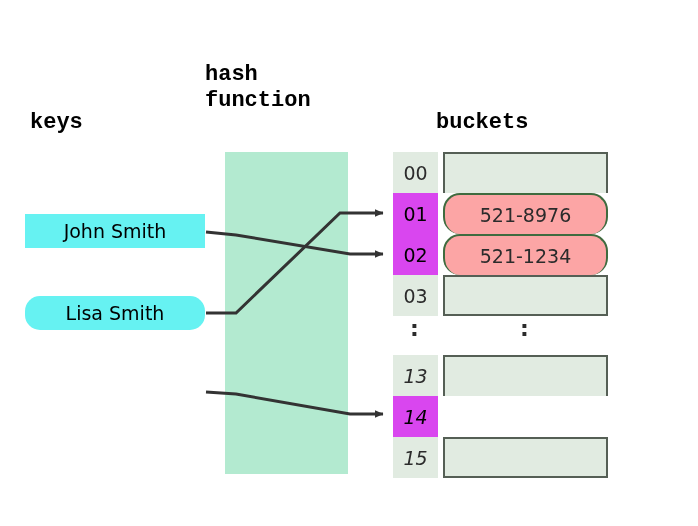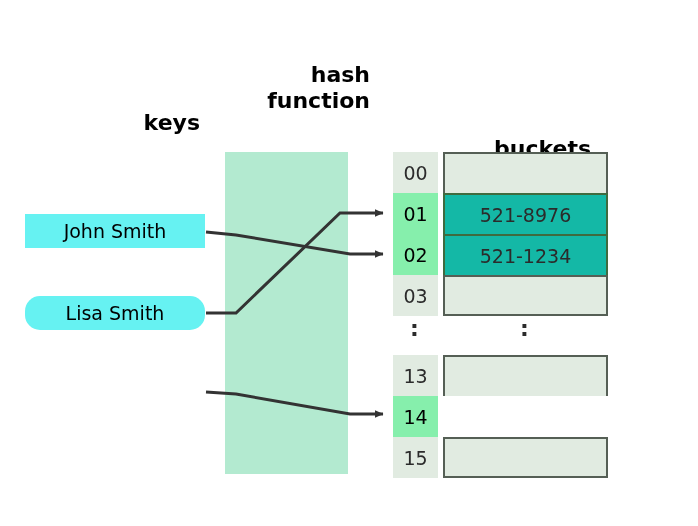--- a/index.html
+++ b/index.html
@@ -15,27 +15,28 @@
     font-family: "DejaVu Sans", sans-serif;
     overflow: hidden;
   }
 
   
   .heading {
     position: absolute;
     font-weight: bold;
     font-size: 22px;
     color: #000000;
-    text-align: right;
+    text-align: left;
     white-space: nowrap;
     line-height: 26px;
+    font-family: Liberation Mono, monospace;
   }
   #heading-keys   { left: 30px;  top: 110px; width: 170px; }
   #heading-hash   { left: 205px; top: 62px;  width: 165px; }
-  #heading-buckets{ left: 416px; top: 110px; width: 175px; margin-top: 26px; }
+  #heading-buckets{ left: 436px; top: 110px; width: 175px; }
 
   
   #hash-band {
     position: absolute;
     left: 225px;
     top: 152px;
     width: 123px;
     height: 322px;
     background: #b3ead0;
   }
@@ -57,42 +58,42 @@
   #key-0 { top: 214px; }
   #key-1 { top: 296px; border-radius: 15px; }
   #key-2 { top: 379px; }
 
   
   .bucket-table {
     position: absolute;
     left: 393px;
   }
   #bucket-table-top    { top: 152px; }
-  #bucket-table-bottom { top: 355px; }
+  #bucket-table-bottom { top: 355px; font-style: italic; }
 
   .bucket-row {
     position: relative;
     height: 41px;
     width: 236px;
   }
   .bucket-index {
     position: absolute;
     left: 0;
     top: 0;
     width: 45px;
     height: 41px;
     background: #e1ebe1;
     color: #2b2b2b;
     font-size: 19px;
     display: flex;
     align-items: center;
     justify-content: center;
   }
   .bucket-index.hit {
-    background: #86efac;
+    background: #d946ef;
     color: #000000;
   }
   .bucket-value {
     position: absolute;
     left: 50px;
     top: 0;
     width: 165px;
     height: 41px;
     box-sizing: border-box;
     background: #e1ebe1;
@@ -102,22 +103,23 @@
     font-size: 19px;
     display: flex;
     align-items: center;
     justify-content: center;
     white-space: nowrap;
   }
   .bucket-row:last-child .bucket-value {
     border-bottom-width: 2px;
   }
   .bucket-value.filled {
-    background: #14b8a6;
+    background: #fca5a5;
     border-color: #3f6b3f;
+    border-radius: 17px;
   }
 
   
   .vdots {
     position: absolute;
     font-size: 22px;
     font-weight: bold;
     color: #2b2b2b;
     line-height: 1;
   }

